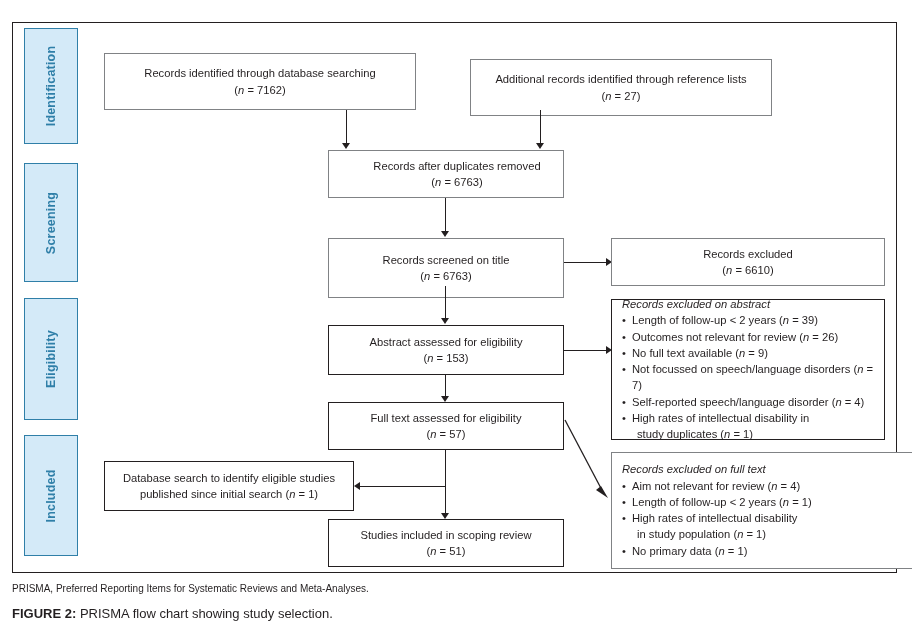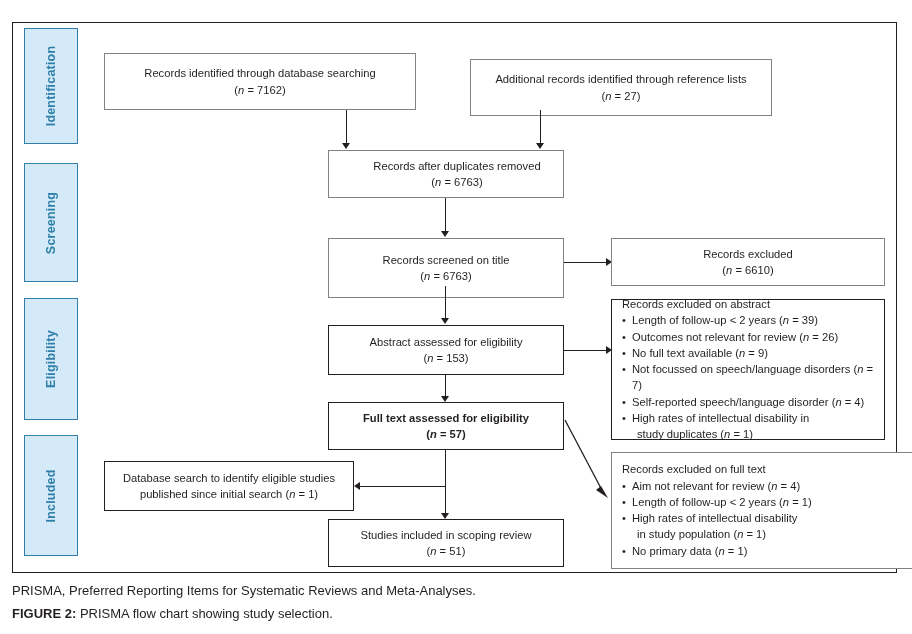--- a/index.html
+++ b/index.html
@@ -82,21 +82,21 @@
     margin-top: 0.5px;
     line-height: 1.42;
   }
   .bullets li:before {
     content: "\2022";
     position: absolute;
     left: 0;
     top: 0;
   }
   .bullets li .cont { display: block; padding-left: 5px; }
-  .hdr { margin-bottom: 1px; }
+  .hdr { margin-bottom: 1px; font-style: italic; }
   
   .vline, .hline {
     position: absolute;
     background: #231f20;
   }
   .vline { width: 1.3px; }
   .hline { height: 1.3px; }
   .arrow-down {
     position: absolute;
     width: 0; height: 0;
@@ -120,21 +120,21 @@
   }
   .diag-svg {
     position: absolute;
     overflow: visible;
   }
   
   .caption-note {
     position: absolute;
     left: 12px;
     top: 583px;
-    font-size: 13px;
+    font-size: 10px;
     color: #231f20;
   }
   .caption-fig {
     position: absolute;
     left: 12px;
     top: 606px;
     font-size: 13px;
     color: #231f20;
   }
   .caption-fig .fig-label { font-weight: bold; }
@@ -232,21 +232,21 @@
         <li><span>Not focussed on speech/language disorders (</span><span class="ital">n</span><span> = 7)</span></li>
         <li><span>Self-reported speech/language disorder (</span><span class="ital">n</span><span> = 4)</span></li>
         <li><span>High rates of intellectual disability in</span><span class="cont"><span>study duplicates (</span><span class="ital">n</span><span> = 1)</span></span></li>
       </ul>
     </div>
   </div>
 
   <div class="vline" style="left:445px; top:375px; height:22px;"></div>
   <div class="arrow-down" style="left:441px; top:396px;"></div>
 
-  <div class="box dark" style="left:328px; top:402px; width:236px; height:48px;font-weight:bold;">
+  <div class="box dark" style="left:328px; top:402px; width:236px; height:48px;">
     <div class="box-inner">
       <span>Full text assessed for eligibility</span><br>
       (<span class="ital">n</span><span> = 57)</span>
     </div>
   </div>
 
   <svg class="diag-svg" style="left:0px; top:0px; width:912px; height:634px;">
     <line x1="565" y1="420" x2="604" y2="494" stroke="#231f20" stroke-width="1.3"></line>
     <polygon points="608,498 596,490 601,486" fill="#231f20"></polygon>
   </svg>

